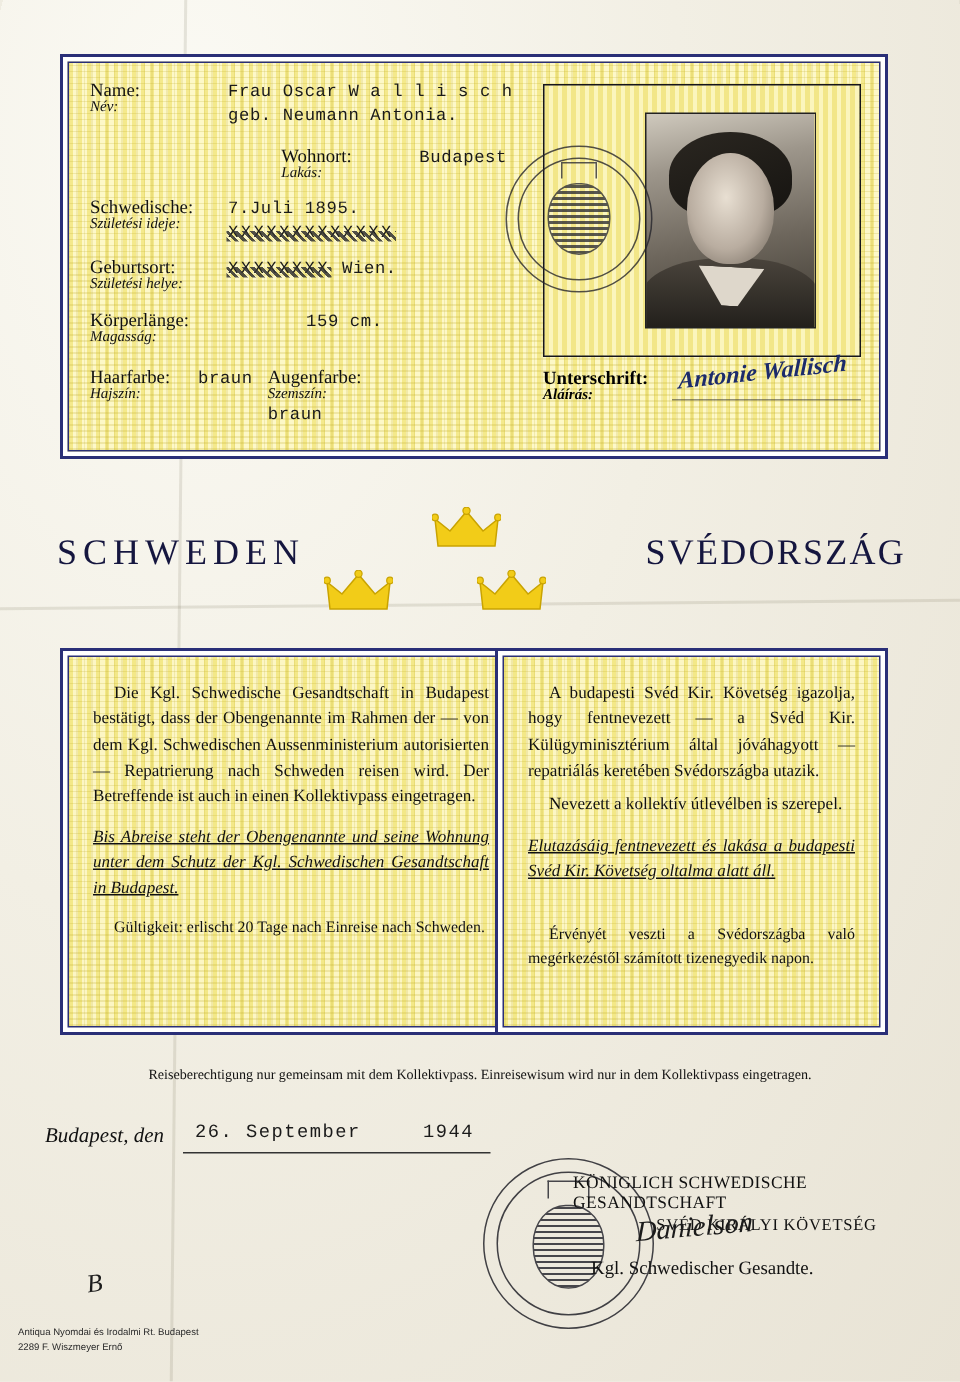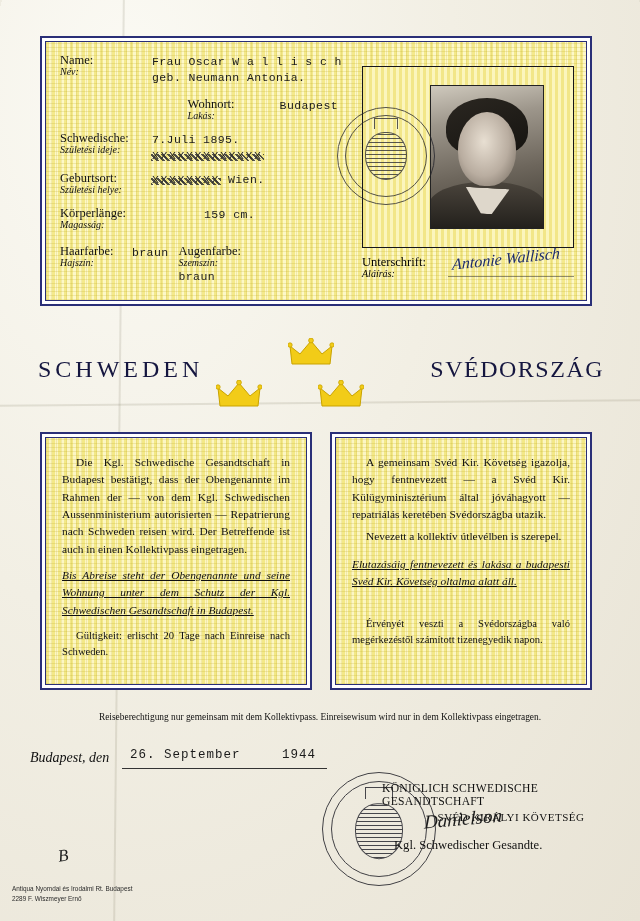--- a/index.html
+++ b/index.html
@@ -65,21 +65,21 @@
   .struck:after{
     content:"";position:absolute;left:-1px;right:-1px;top:45%;height:7px;
     background:
       repeating-linear-gradient(45deg,#333 0 2px,transparent 2px 4px);
     opacity:.85;
   }
   .tworow{display:flex;gap:10px;}
   .tworow .lbl{width:72px;}
 
   
-  .photoside{flex:1;position:relative;z-index:2;padding:24px 14px 10px 4px;box-sizing:border-box;}
+  .photoside{flex:1;position:relative;z-index:2;padding:14px 14px 10px 4px;box-sizing:border-box;font-weight:bold;}
   .photoframe{
     position:relative;width:210px;height:180px;margin-left:12px;
     border:1.5px solid #15151a;
     background:
       repeating-linear-gradient(90deg,#f2e688 0 3px,#fbf5bd 3px 6px);
     display:flex;align-items:center;justify-content:center;
   }
   .photo{
     width:112px;height:142px;margin-left:38px;
     background:linear-gradient(170deg,#cfc9bd 0%,#9d968b 25%,#6d665c 60%,#3c3830 100%);
@@ -153,21 +153,21 @@
 
   
   .panel{
     position:absolute;top:432px;border:2px solid #2a2f77;background:#fff;padding:3px;box-sizing:border-box;
   }
   .panel-inner{
     border:1px solid #2a2f77;height:100%;box-sizing:border-box;
     background:repeating-linear-gradient(90deg,#f3e888 0 3px,#fcf6c4 3px 6px);
     padding:16px 16px 12px 16px;position:relative;
   }
-  .panel-left{left:40px;width:272px;height:258px;}
+  .panel-left{left:40px;width:308px;height:258px;}
   .panel-right{left:330px;width:262px;height:258px;}
   .ptext{font-size:11.4px;line-height:1.52;color:#111;text-align:justify;position:relative;z-index:2;}
   .ptext p{margin:0 0 5px 0;text-indent:14px;}
   .ptext p.ital{font-style:italic;text-indent:0;}
   .ptext p.small{font-size:10.6px;}
   .und{text-decoration:underline;}
 
   .footnote{
     position:absolute;left:0;right:0;top:712px;text-align:center;font-size:9.4px;color:#111;
   }
@@ -356,21 +356,21 @@
         <p class="ital und" style="margin-top:9px;">Bis Abreise steht der Obengenannte und seine Wohnung unter dem Schutz der Kgl. Schwedischen Gesandtschaft in Budapest.</p>
         <p class="small" style="margin-top:9px;text-indent:14px;">Gültigkeit: erlischt 20 Tage nach Einreise nach Schweden.</p>
       </div>
     </div>
   </div>
 
   <div class="panel panel-right">
     <div class="panel-inner">
       <div class="guilloche"></div>
       <div class="ptext">
-        <p>A gemeinsam Svéd Kir. Követség igazolja, hogy fentnevezett — a Svéd Kir. Külügyminisztérium által jóváhagyott — repatriálás keretében Svédországba utazik.</p>
+        <p>A budapesti Svéd Kir. Követség igazolja, hogy fentnevezett — a Svéd Kir. Külügyminisztérium által jóváhagyott — repatriálás keretében Svédországba utazik.</p>
         <p>Nevezett a kollektív útlevélben is szerepel.</p>
         <p class="ital und" style="margin-top:10px;">Elutazásáig fentnevezett és lakása a budapesti Svéd Kir. Követség oltalma alatt áll.</p>
         <p class="small" style="margin-top:26px;text-indent:14px;">Érvényét veszti a Svédországba való megérkezéstől számított tizenegyedik napon.</p>
       </div>
     </div>
   </div>
 
   <div class="footnote">Reiseberechtigung nur gemeinsam mit dem Kollektivpass. Einreisewisum wird nur in dem Kollektivpass eingetragen.</div>
 
   <div class="placeline">Budapest, den</div>

